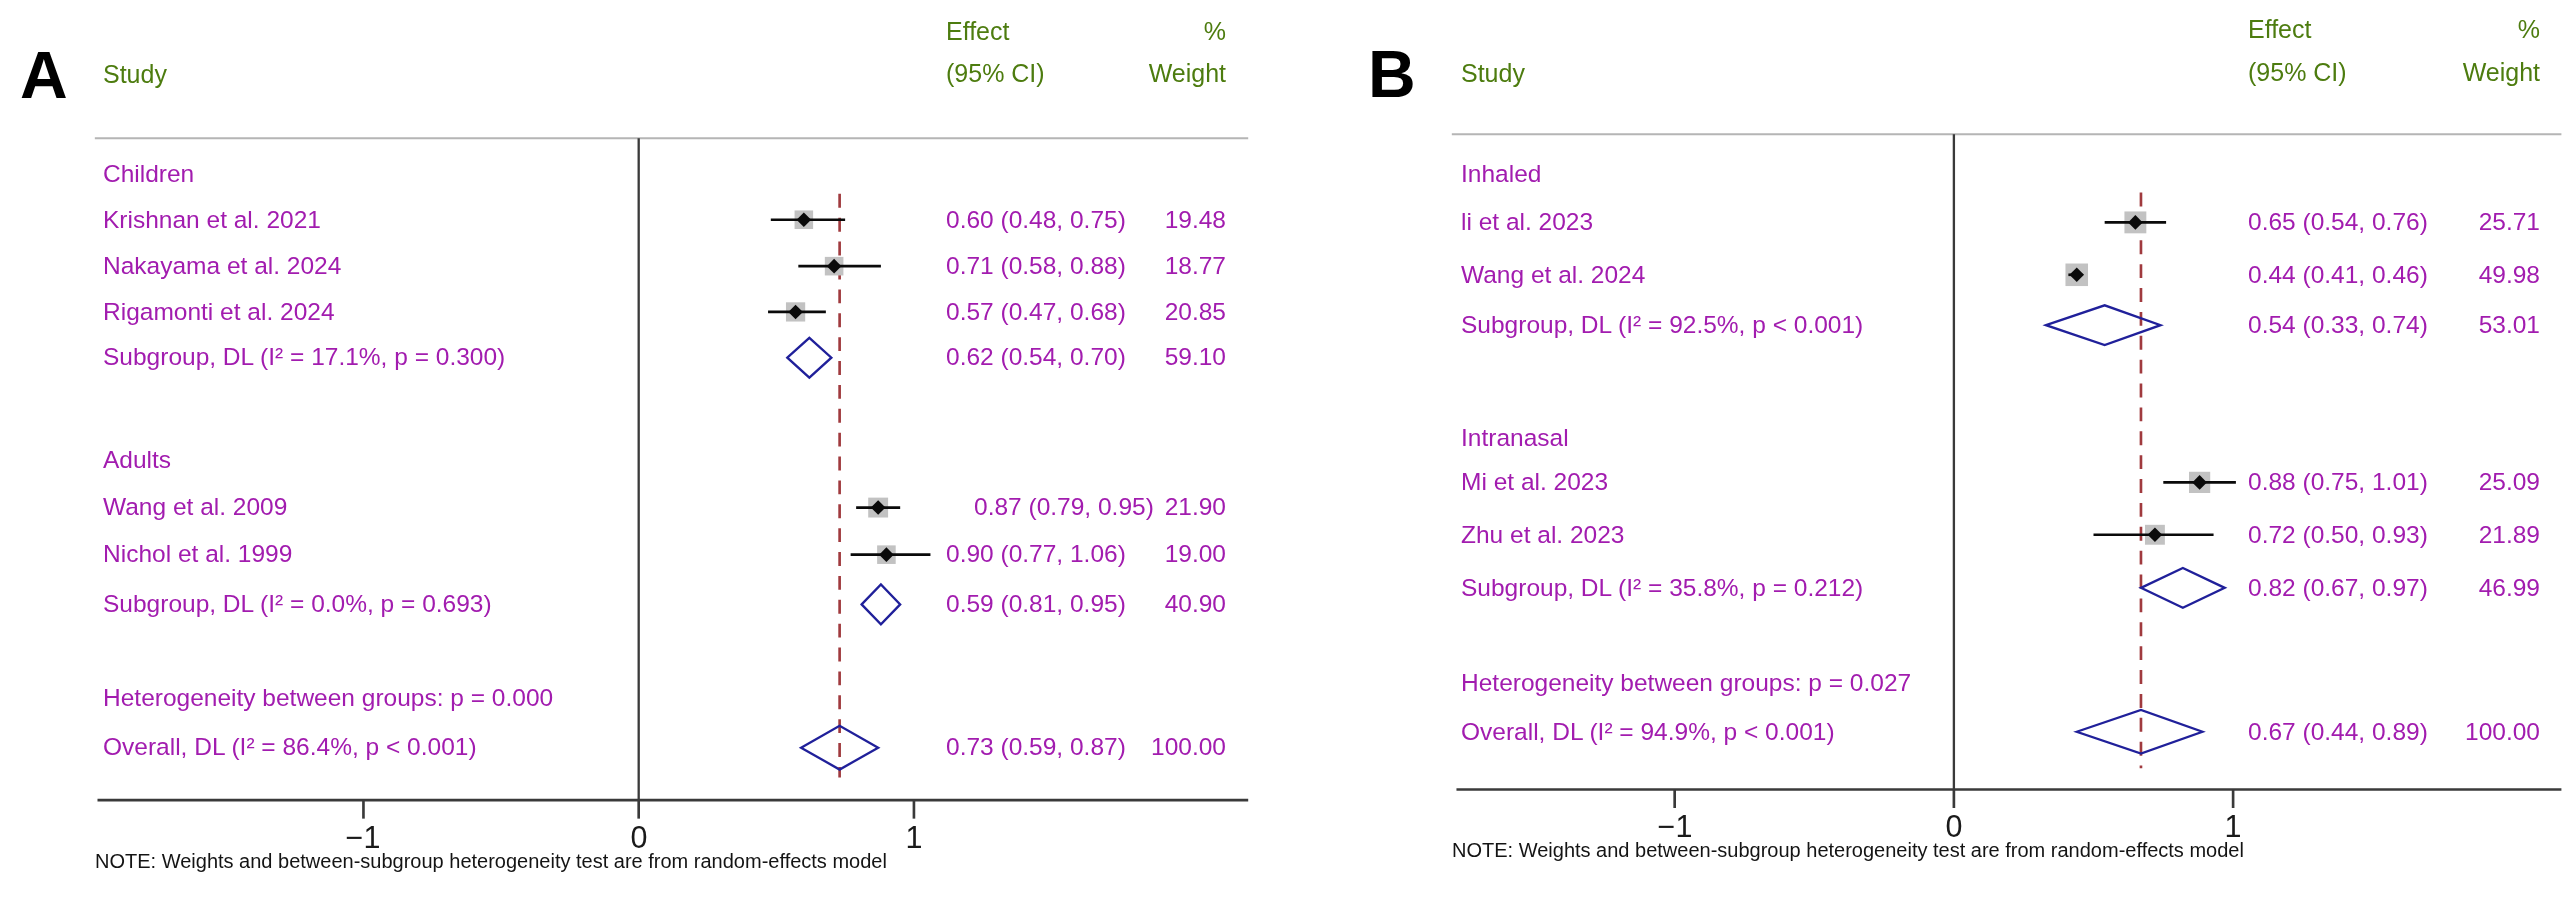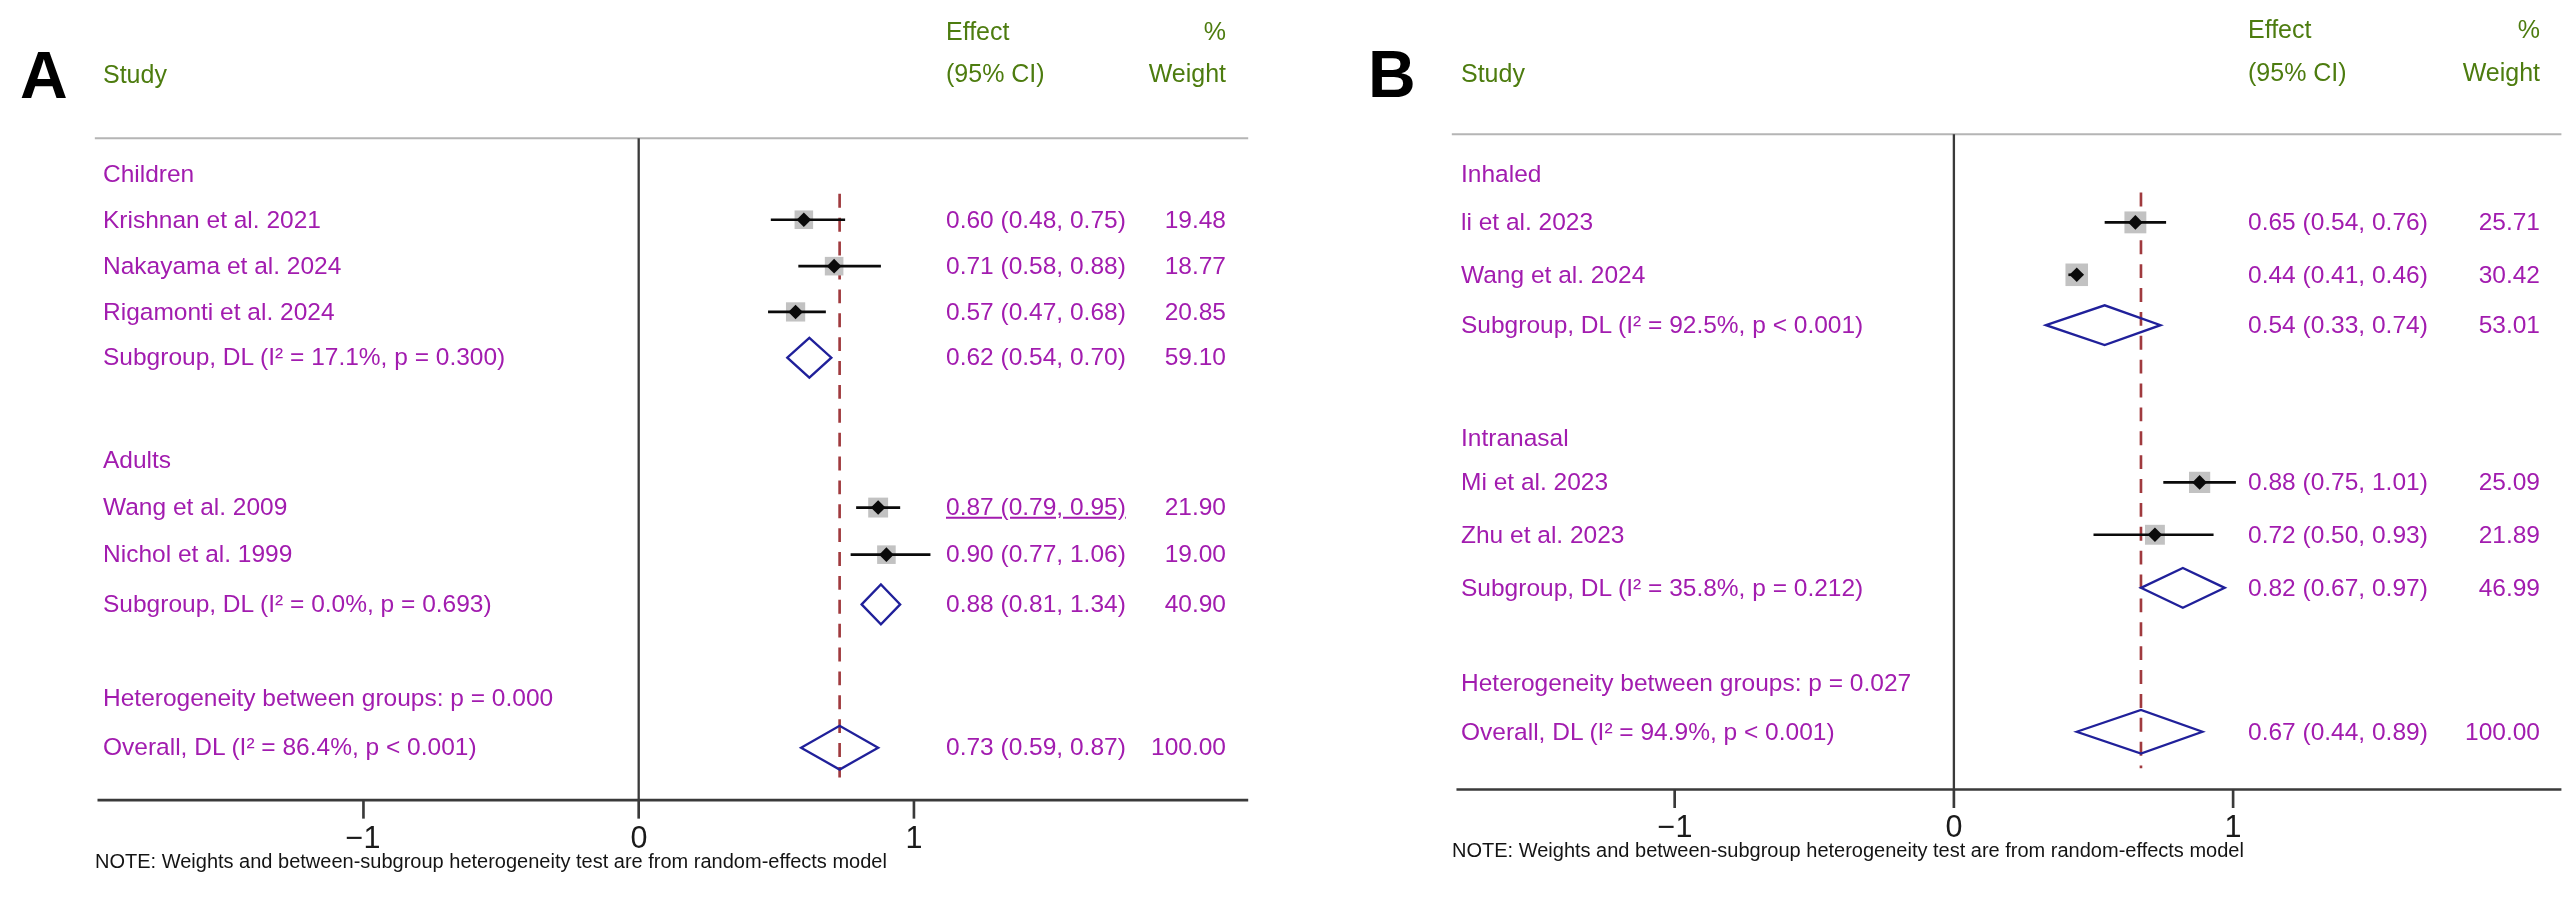--- a/index.html
+++ b/index.html
@@ -98,42 +98,42 @@
 <div class="rowtxt" style="left: 946px; top: 266px;">0.71 (0.58, 0.88)</div>
 <div class="rowtxt" style="right: 1350px; top: 266px;">18.77</div>
 <div class="rowtxt" style="left: 103px; top: 312px;">Rigamonti et al. 2024</div>
 <div class="rowtxt" style="left: 946px; top: 312px;">0.57 (0.47, 0.68)</div>
 <div class="rowtxt" style="right: 1350px; top: 312px;">20.85</div>
 <div class="rowtxt" style="left: 103px; top: 357px; text-align: right;">Subgroup, DL (I² = 17.1%, p = 0.300)</div>
 <div class="rowtxt" style="left: 946px; top: 357px;">0.62 (0.54, 0.70)</div>
 <div class="rowtxt" style="right: 1350px; top: 357px;">59.10</div>
 <div class="rowtxt" style="left: 103px; top: 460px;">Adults</div>
 <div class="rowtxt" style="left: 103px; top: 507px;">Wang et al. 2009</div>
-<div class="rowtxt" style="left: 946px; top: 507px; text-decoration: underline;">0.87 (0.79, 0.95)</div>
+<div class="rowtxt" style="left: 974px; top: 507px;">0.87 (0.79, 0.95)</div>
 <div class="rowtxt" style="right: 1350px; top: 507px;">21.90</div>
 <div class="rowtxt" style="left: 103px; top: 554px;">Nichol et al. 1999</div>
 <div class="rowtxt" style="left: 946px; top: 554px;">0.90 (0.77, 1.06)</div>
 <div class="rowtxt" style="right: 1350px; top: 554px;">19.00</div>
 <div class="rowtxt" style="left: 103px; top: 604px;">Subgroup, DL (I² = 0.0%, p = 0.693)</div>
-<div class="rowtxt" style="left: 946px; top: 604px;">0.88 (0.81, 1.34)</div>
+<div class="rowtxt" style="left: 946px; top: 604px;">0.59 (0.81, 0.95)</div>
 <div class="rowtxt" style="right: 1350px; top: 604px;">40.90</div>
 <div class="rowtxt" style="left: 103px; top: 698px;">Heterogeneity between groups: p = 0.000</div>
 <div class="rowtxt" style="left: 103px; top: 747px;">Overall, DL (I² = 86.4%, p &lt; 0.001)</div>
 <div class="rowtxt" style="left: 946px; top: 747px;">0.73 (0.59, 0.87)</div>
 <div class="rowtxt" style="right: 1350px; top: 747px;">100.00</div>
 <div class="tick" style="left: 1675px; top: 826px;">−1</div>
 <div class="tick" style="left: 1954px; top: 826px;">0</div>
 <div class="tick" style="left: 2233px; top: 826px;">1</div>
 <div class="rowtxt" style="left: 1461px; top: 174px;">Inhaled</div>
 <div class="rowtxt" style="left: 1461px; top: 222px;">li et al. 2023</div>
 <div class="rowtxt" style="left: 2248px; top: 222px;">0.65 (0.54, 0.76)</div>
 <div class="rowtxt" style="right: 36px; top: 222px;">25.71</div>
 <div class="rowtxt" style="left: 1461px; top: 275px;">Wang et al. 2024</div>
 <div class="rowtxt" style="left: 2248px; top: 275px;">0.44 (0.41, 0.46)</div>
-<div class="rowtxt" style="right: 36px; top: 275px;">30.42</div>
+<div class="rowtxt" style="right: 36px; top: 275px;">49.98</div>
 <div class="rowtxt" style="left: 1461px; top: 325px;">Subgroup, DL (I² = 92.5%, p &lt; 0.001)</div>
 <div class="rowtxt" style="left: 2248px; top: 325px;">0.54 (0.33, 0.74)</div>
 <div class="rowtxt" style="right: 36px; top: 325px;">53.01</div>
 <div class="rowtxt" style="left: 1461px; top: 438px;">Intranasal</div>
 <div class="rowtxt" style="left: 1461px; top: 482px;">Mi et al. 2023</div>
 <div class="rowtxt" style="left: 2248px; top: 482px;">0.88 (0.75, 1.01)</div>
 <div class="rowtxt" style="right: 36px; top: 482px;">25.09</div>
 <div class="rowtxt" style="left: 1461px; top: 535px;">Zhu et al. 2023</div>
 <div class="rowtxt" style="left: 2248px; top: 535px;">0.72 (0.50, 0.93)</div>
 <div class="rowtxt" style="right: 36px; top: 535px;">21.89</div>

